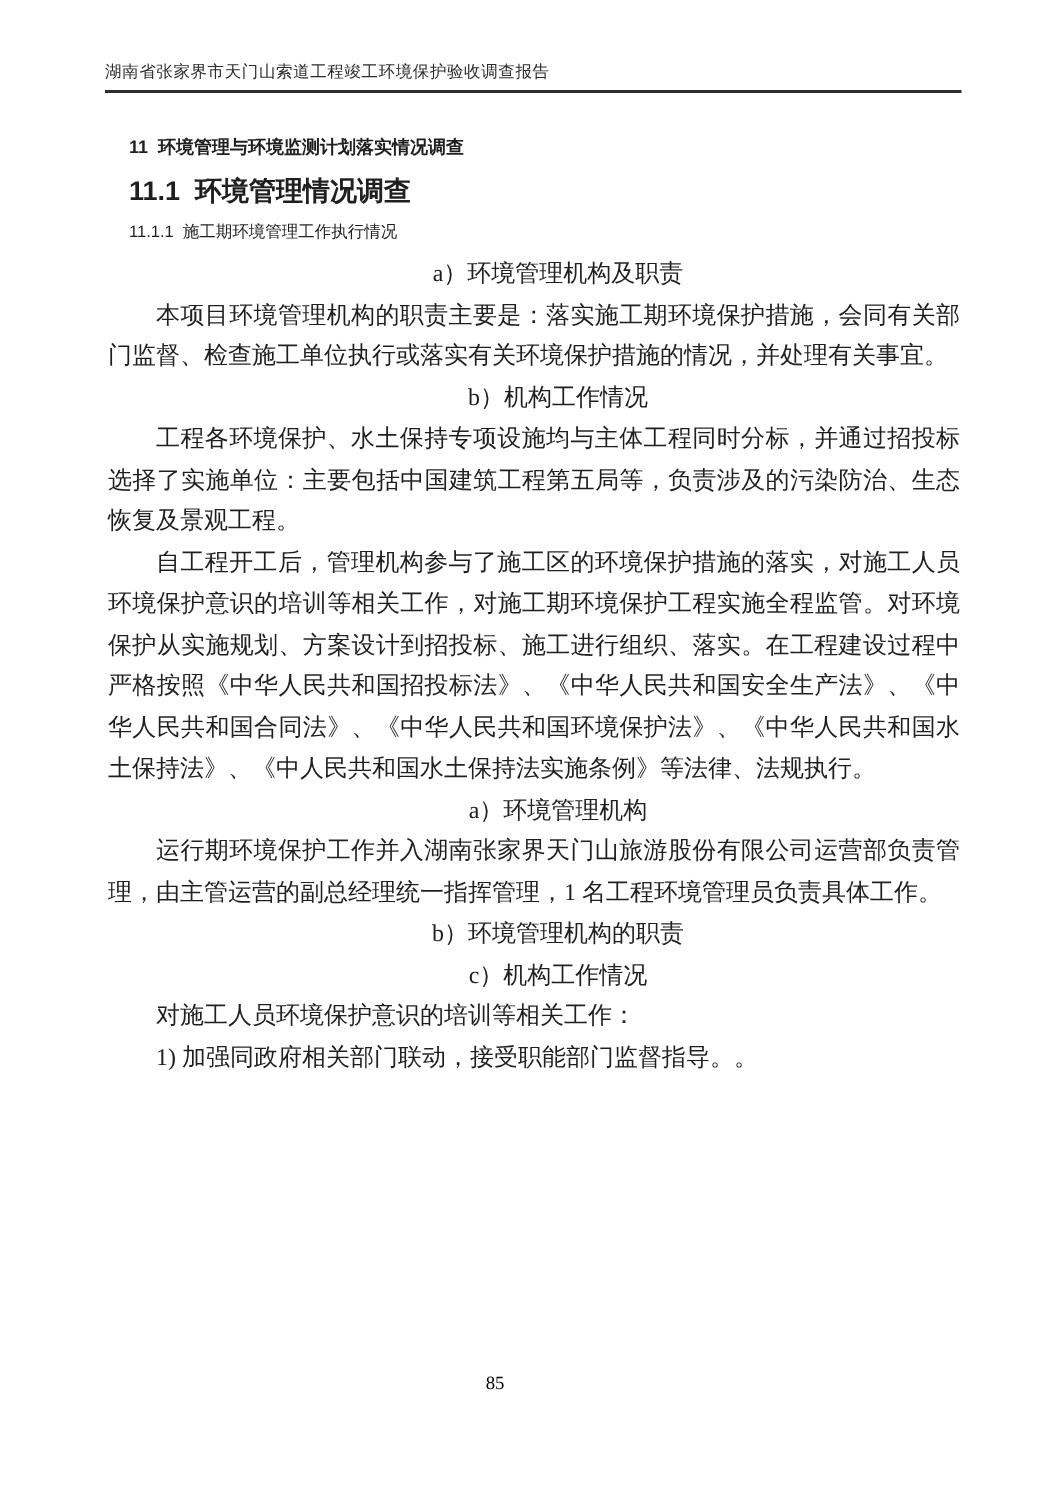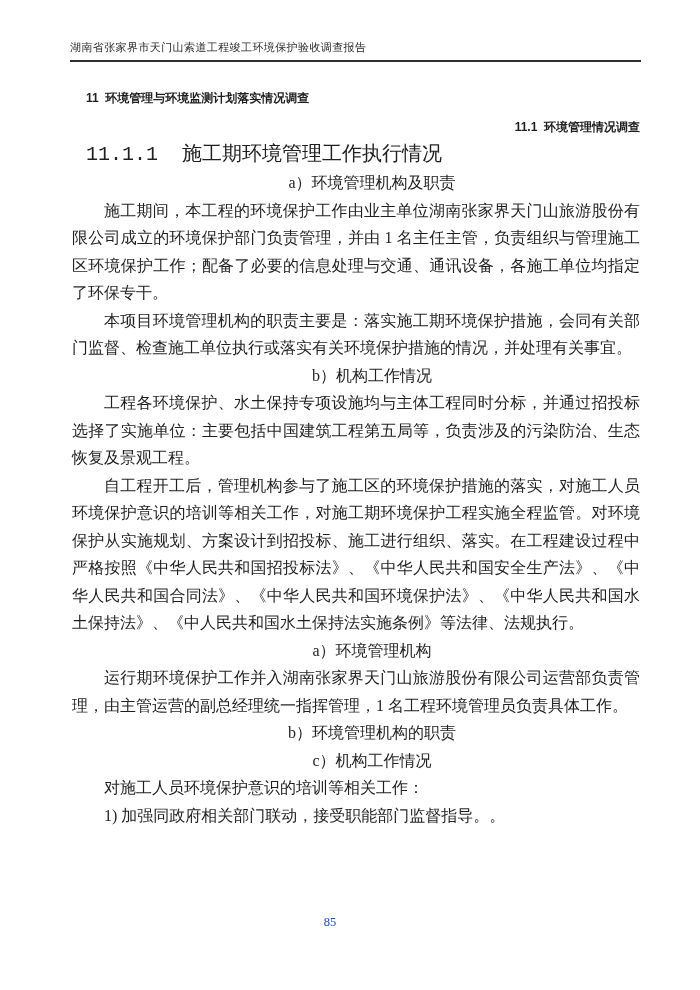--- a/index.html
+++ b/index.html
@@ -49,69 +49,68 @@
     font-weight: bold;
     font-size: 12px;
     line-height: 29px;
     margin: 0 0 0 14px;
     text-align: left;
     white-space: pre-wrap;
   }
   .content h2 {
     font-family: "Liberation Sans", "DejaVu Sans", sans-serif;
     font-weight: bold;
-    font-size: 12px;
+    font-size: 18px;
     line-height: 28px;
-    margin: 0 0 0 26px;
-    text-align: right;
+    margin: 0 0 0 14px;
+    text-align: left;
     white-space: pre-wrap;
   }
   .content h3 {
-    font-family: Liberation Mono, monospace;
+    font-family: Liberation Sans, sans-serif;
     font-weight: normal;
-    font-size: 20px;
+    font-size: 11px;
     line-height: 28px;
     margin: 0 0 0 14px;
     text-align: left;
     white-space: pre-wrap;
   }
   .content p {
     margin: 0;
     text-indent: 32px;
   }
   .content p.sub-item {
     text-align: center;
   }
   .page-number {
     position: absolute;
     top: 915px;
     left: 0;
     width: 660px;
     text-align: center;
     font-size: 12.5px;
-    color: #1d4ed8;
+    color: #000000;
   }
 </style>
 </head>
 <body>
 
 <div class="page">
 
   <div class="running-header">
     <div class="header-title">湖南省张家界市天门山索道工程竣工环境保护验收调查报告</div>
     <div class="header-rule"></div>
   </div>
 
   <div class="content">
     <h1>11  环境管理与环境监测计划落实情况调查</h1>
     <h2>11.1  环境管理情况调查</h2>
     <h3>11.1.1  施工期环境管理工作执行情况</h3>
 
     <p class="sub-item">a）环境管理机构及职责</p>
-    <p>施工期间，本工程的环境保护工作由业主单位湖南张家界天门山旅游股份有限公司成立的环境保护部门负责管理，并由 1 名主任主管，负责组织与管理施工区环境保护工作；配备了必要的信息处理与交通、通讯设备，各施工单位均指定了环保专干。</p>
     <p>本项目环境管理机构的职责主要是：落实施工期环境保护措施，会同有关部门监督、检查施工单位执行或落实有关环境保护措施的情况，并处理有关事宜。</p>
 
     <p class="sub-item">b）机构工作情况</p>
     <p>工程各环境保护、水土保持专项设施均与主体工程同时分标，并通过招投标选择了实施单位：主要包括中国建筑工程第五局等，负责涉及的污染防治、生态恢复及景观工程。</p>
     <p>自工程开工后，管理机构参与了施工区的环境保护措施的落实，对施工人员环境保护意识的培训等相关工作，对施工期环境保护工程实施全程监管。对环境保护从实施规划、方案设计到招投标、施工进行组织、落实。在工程建设过程中严格按照《中华人民共和国招投标法》、《中华人民共和国安全生产法》、《中华人民共和国合同法》、《中华人民共和国环境保护法》、《中华人民共和国水土保持法》、《中人民共和国水土保持法实施条例》等法律、法规执行。</p>
 
 
     <p class="sub-item">a）环境管理机构</p>
     <p>运行期环境保护工作并入湖南张家界天门山旅游股份有限公司运营部负责管理，由主管运营的副总经理统一指挥管理，1 名工程环境管理员负责具体工作。</p>
 

